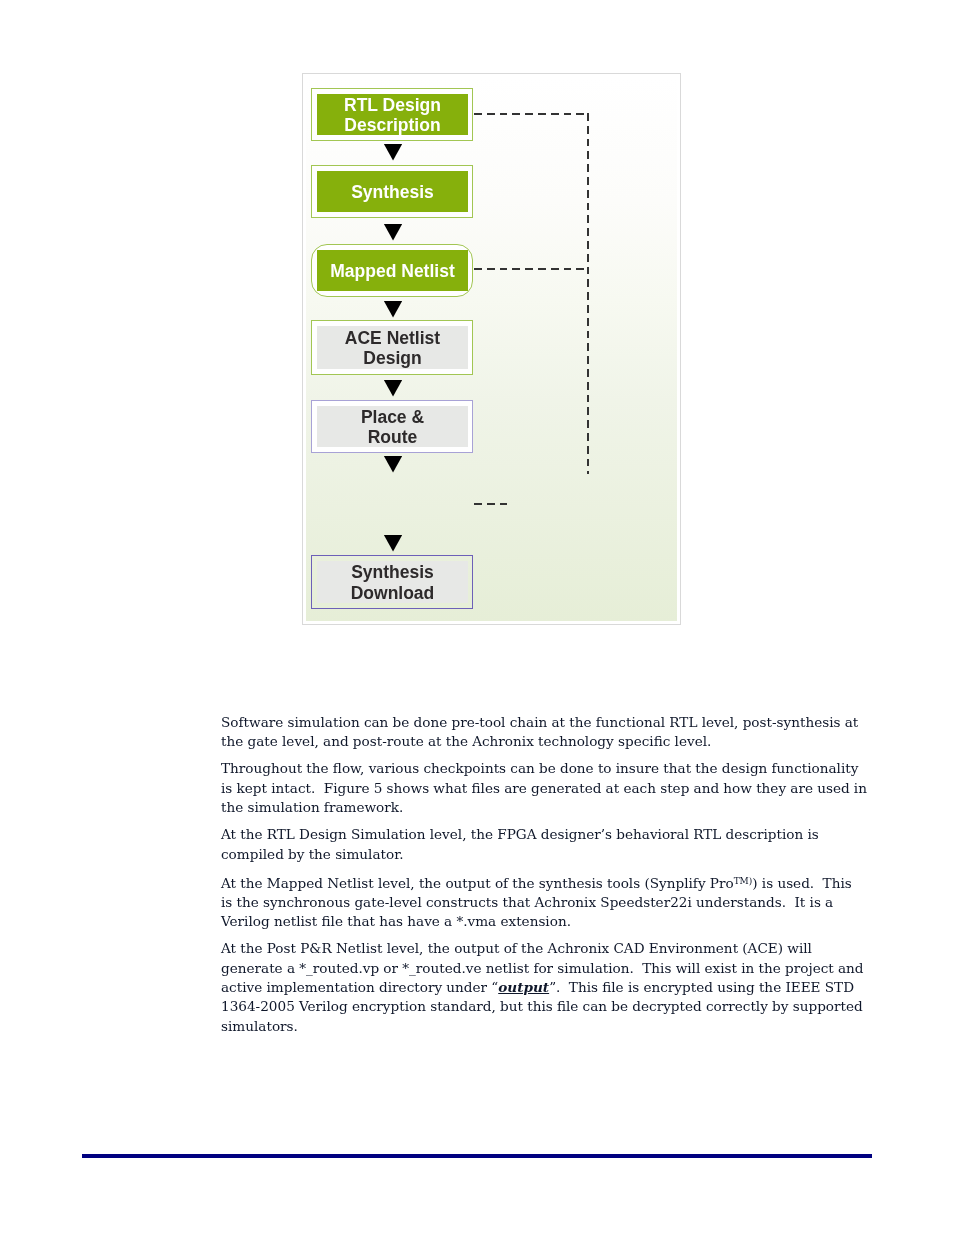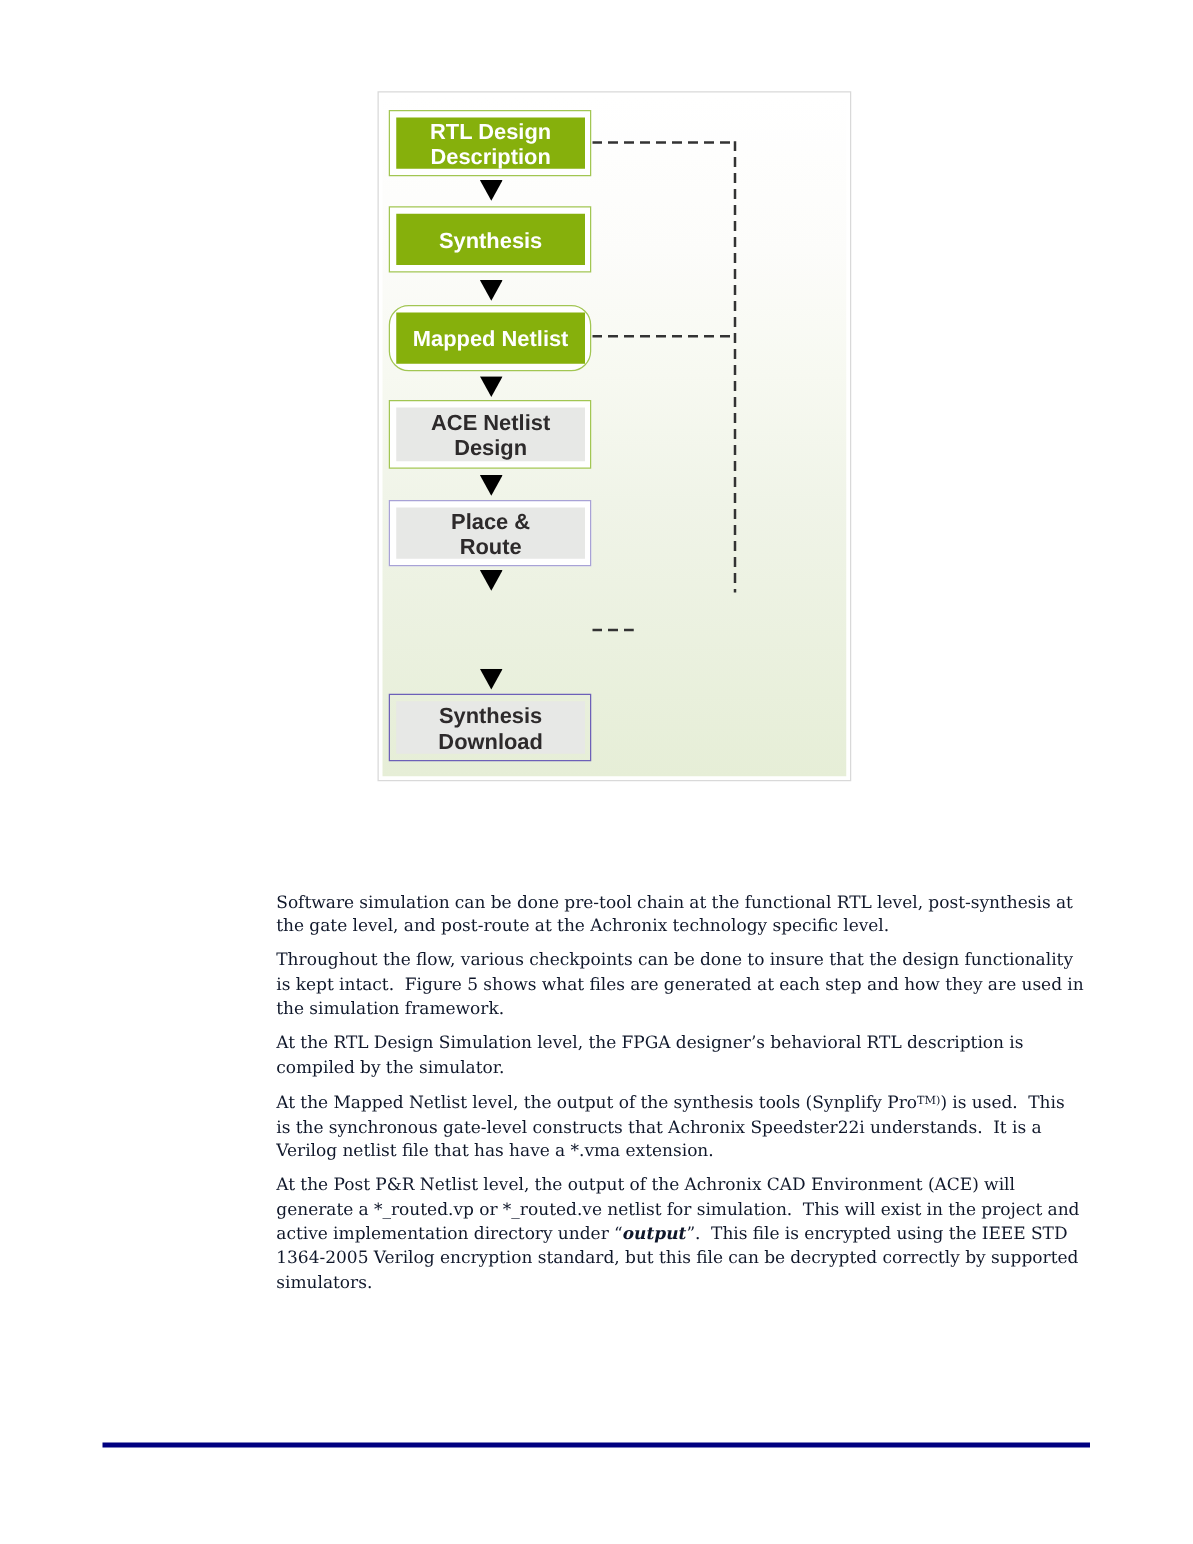--- a/index.html
+++ b/index.html
@@ -29,21 +29,21 @@
     background:repeating-linear-gradient(to right,#333333 0px,#333333 7.8px,transparent 7.8px,transparent 12.8px);}
   .dash-v{position:absolute;width:2px;
     background:repeating-linear-gradient(to bottom,#333333 0px,#333333 7.8px,transparent 7.8px,transparent 12.8px);}
 
   
   #body-copy{position:absolute;left:221px;top:713px;width:646px;
     font-family:"DejaVu Serif",serif;font-size:13.6px;word-spacing:-0.1px;line-height:19.4px;color:#0f172a;
     text-align:left;}
   #body-copy p{margin:0 0 7.6px 0;}
   #body-copy sup{font-size:0.66em;vertical-align:0.42em;}
-  #body-copy i{font-style:italic;}
+  #body-copy i{font-style:italic;text-decoration:underline;}
 
   #footer-rule{position:absolute;left:82px;top:1154px;width:790px;height:4px;background:#000080;}
 </style>
 </head>
 <body>
 
 <div class="page">
 
   <div id="flow-figure">
     <div id="flow-canvas">

